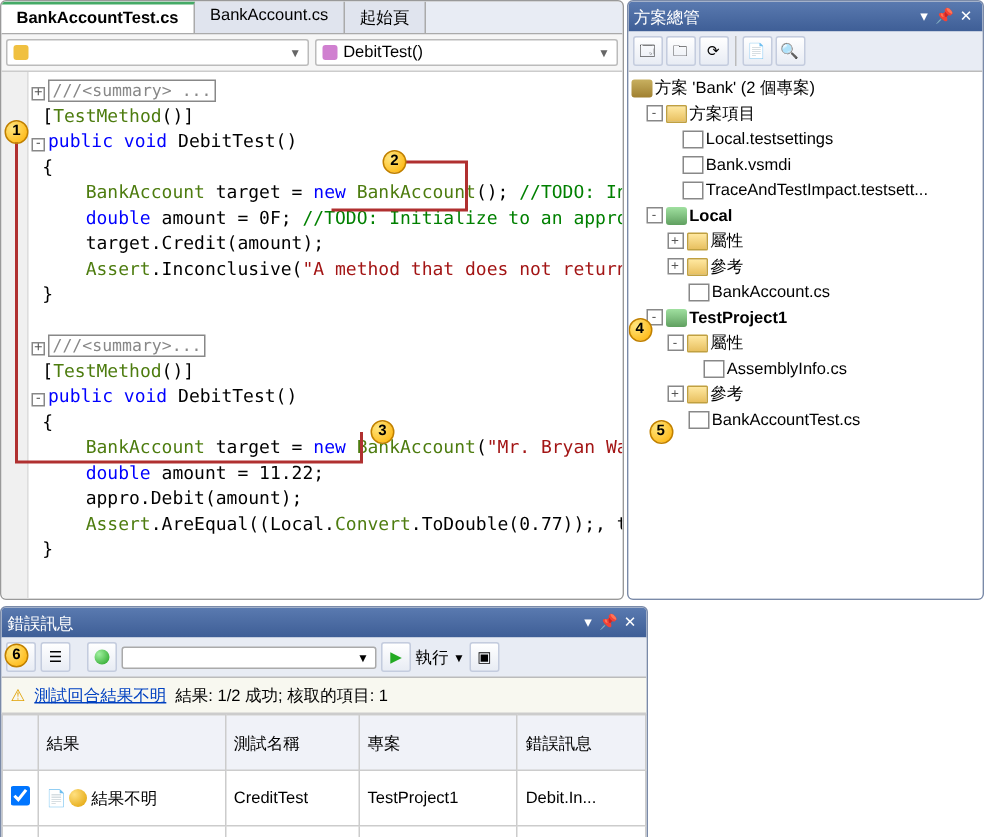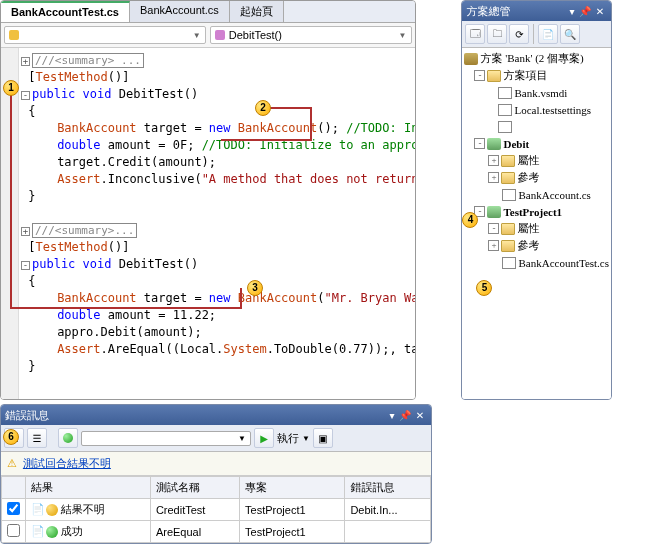--- a/index.html
+++ b/index.html
@@ -1,74 +1,74 @@
 <!DOCTYPE html>
 <html><head>
 <meta charset="utf-8">
 <style>
 * { box-sizing: border-box; margin: 0; padding: 0; }
 body { font-family: "Segoe UI", Tahoma, sans-serif; font-size: 11px; width: 656px; height: 558px; background: #fff; position: relative; }
 .layout { display: flex; width: 100%; height: 400px; }
 .left-col { width: 432px; height: 400px; display: flex; flex-direction: column; border: 1px solid #999; border-radius: 4px; overflow: hidden; }
-.right-col { width: 248px; margin-left: 2px; display: flex; flex-direction: column; align-items: center; }
+.right-col { width: 248px; margin-left: 2px; display: flex; flex-direction: column; }
 
 
 .tab-strip { display: flex; background: #e8ecf4; border-bottom: 1px solid #aaa; height: 22px; }
 .tab { padding: 3px 10px; border-right: 1px solid #aaa; background: #e0e4ee; cursor: pointer; font-size: 11px; }
 .tab.active { background: #fff; font-weight: bold; border-top: 2px solid #4a6; }
 
 
 .bc-bar { display: flex; gap: 4px; padding: 3px; background: #f6f6f6; border-bottom: 1px solid #ccc; }
 .bc { flex: 1; display: flex; align-items: center; gap: 4px; padding: 2px 4px; border: 1px solid #bbb; background: #fff; border-radius: 2px; }
 .bc .ico { display: inline-block; width: 10px; height: 10px; background: #f0c040; border-radius: 2px; }
 .bc .dd { margin-left: auto; font-size: 8px; color: #666; }
 
 
 .code-wrap { flex: 1; display: flex; background: #fff; overflow: hidden; position: relative; }
 .gutter { width: 18px; background: #f0f0f0; border-right: 1px solid #ddd; }
 .code { flex: 1; font-family: Consolas, monospace; font-size: 12px; line-height: 17px; padding: 4px 2px; white-space: pre; color: #000; overflow: hidden; }
 .code .k { color: #0000ff; }
-.code .t { color: #c2410c; }
+.code .t { color: #4d7c0f; }
 .code .s { color: #a31515; }
 .code .c { color: #008000; }
 .code .box { border: 1px solid #888; padding: 0 2px; color: #888; font-size: 11px; }
 .fold { display: inline-block; width: 9px; height: 9px; border: 1px solid #888; text-align: center; line-height: 7px; font-size: 9px; color: #555; margin-right: 2px; background:#fff; }
 
 
 .call { position: absolute; width: 16px; height: 16px; border-radius: 50%; background: radial-gradient(circle at 30% 30%, #ffe680, #ffb000); border: 1px solid #c08000; color: #000; font-size: 10px; font-weight: bold; text-align: center; line-height: 14px; z-index: 10; }
 svg.wires { position: absolute; pointer-events: none; z-index: 5; }
 
 
 .pane-head { height: 20px; background: linear-gradient(#5a7ab0,#3e5e96); color: #fff; display: flex; align-items: center; padding: 0 4px; font-size: 11px; }
 .pane-head .sp { flex:1; }
 .pane-head .btn { width: 14px; text-align: center; cursor: pointer; font-size: 10px; }
 
 
 .sol { border: 1px solid #7a8aa8; border-radius: 4px; overflow: hidden; height: 400px; display: flex; flex-direction: column; }
 .tool-row { display: flex; gap: 2px; padding: 3px; background: #e8ecf4; border-bottom: 1px solid #bbb; }
 .tbtn { width: 20px; height: 20px; border: 1px solid #c4ccde; background: linear-gradient(#fff,#e8ecf4); border-radius: 2px; display: flex; align-items: center; justify-content: center; font-size: 10px; cursor: pointer; }
 .tree { flex: 1; overflow: auto; padding: 2px; background: #fff; font-size: 11px; }
-.node { display: flex; align-items: center; gap: 2px; height: 17px; padding-left: 2px; font-family: Liberation Serif, serif; }
+.node { display: flex; align-items: center; gap: 2px; height: 17px; padding-left: 2px; }
 .tw { width: 11px; height: 11px; border: 1px solid #888; text-align: center; line-height: 9px; font-size: 9px; color: #555; cursor: pointer; background:#fff; }
 .ic { width: 14px; height: 12px; display: inline-block; }
 .ic-sol { background: linear-gradient(#c8b060,#a08030); border-radius: 2px; }
 .ic-fold { background: linear-gradient(#ffe8a0,#e8c060); border-radius: 1px; border: 1px solid #c0a040; }
 .ic-file { background: #fff; border: 1px solid #888; position: relative; }
 .ic-proj { background: linear-gradient(#a0e0a0,#60a060); border-radius: 2px; }
 .bold { font-weight: bold; }
 
 
 .test-pane { margin-top: 4px; width: 432px; border: 1px solid #7a8aa8; border-radius: 4px; overflow: hidden; }
 .test-tools { display: flex; align-items: center; gap: 3px; padding: 3px; background: #e8ecf4; border-bottom: 1px solid #bbb; }
 .combo { display: flex; align-items: center; padding: 2px 4px; border: 1px solid #aaa; background: #fff; border-radius: 2px; width: 170px; font-size: 11px; }
 .combo .dd { margin-left: auto; font-size: 8px; }
 .warnrow { display: flex; align-items: center; gap: 6px; padding: 4px 6px; background: #f8f8f0; border-bottom: 1px solid #ccc; font-size: 11px; }
 .warnrow a { color: #0040c0; text-decoration: underline; }
 table.tr { width: 100%; border-collapse: collapse; font-size: 11px; }
-table.tr th, table.tr td { border: 1px solid #ccc; padding: 3px 5px; text-align: left; height: 22px; }
+table.tr th, table.tr td { border: 1px solid #ccc; padding: 3px 5px; text-align: left; height: 37px; }
 table.tr th { background: #f0f2f8; font-weight: normal; }
 .stat-ic { display: inline-flex; gap: 1px; align-items: center; }
 .circ { width: 12px; height: 12px; border-radius: 50%; display: inline-block; }
 .ok { background: radial-gradient(circle at 30% 30%, #a0f0a0, #20a020); }
 .wn { background: radial-gradient(circle at 30% 30%, #ffe080, #e0a000); }
 </style>
 </head>
 <body>
 
 <div class="layout">
@@ -108,21 +108,21 @@
      <span class="t">Assert</span><span>.Inconclusive(</span><span class="s">"A method that does not return...</span>
  <span>}</span>
 
 <span class="fold">+</span><span class="box">///&lt;summary&gt;...</span>
  [<span class="t">TestMethod</span>()]
 <span class="fold">-</span><span class="k">public void</span><span> DebitTest()</span>
  <span>{</span>
      <span class="t">BankAccount</span><span> target = </span><span class="k">new</span><span class="t"> BankAccount</span><span>(</span><span class="s">"Mr. Bryan Wal...</span>
      <span class="k">double</span><span> amount = 11.22;</span>
      <span>appro.Debit(amount);</span>
-     <span class="t">Assert</span><span>.AreEqual((Local.</span><span class="t">System</span><span>.ToDouble(0.77));, targ...</span>
+     <span class="t">Assert</span><span>.AreEqual((Local.</span><span class="t">Convert</span><span>.ToDouble(0.77));, targ...</span>
  <span>}</span></div>
     </div>
   </div>
 
   <div class="right-col">
     <div class="sol">
       <div class="pane-head">
         <span>方案總管</span>
         <span class="sp"></span>
         <span class="btn">▾</span>
@@ -144,33 +144,34 @@
             <span class="ic ic-sol"></span>
             <span>方案 'Bank' (2 個專案)</span>
           </div>
         <div class="node" style="padding-left:10px">
             <span class="tw">-</span>
             <span class="ic ic-fold"></span>
             <span>方案項目</span>
           </div>
         <div class="node" style="padding-left:34px">
             <span class="ic ic-file"></span>
+            <span>Local.testsettings</span>
+          </div>
+        <div class="node" style="padding-left:34px">
+            <span class="ic ic-file"></span>
             <span>Bank.vsmdi</span>
           </div>
         <div class="node" style="padding-left:34px">
             <span class="ic ic-file"></span>
-            <span>Local.testsettings</span>
-          </div>
-        <div class="node" style="padding-left:34px">
-            <span class="ic ic-file"></span>
+            <span>TraceAndTestImpact.testsett...</span>
           </div>
         <div class="node" style="padding-left:10px">
             <span class="tw">-</span>
             <span class="ic ic-proj"></span>
-            <span class="bold">Debit</span>
+            <span class="bold">Local</span>
           </div>
         <div class="node" style="padding-left:24px">
             <span class="tw">+</span>
             <span class="ic ic-fold"></span>
             <span>屬性</span>
           </div>
         <div class="node" style="padding-left:24px">
             <span class="tw">+</span>
             <span class="ic ic-fold"></span>
             <span>參考</span>
@@ -181,20 +182,24 @@
           </div>
         <div class="node" style="padding-left:10px">
             <span class="tw">-</span>
             <span class="ic ic-proj"></span>
             <span class="bold">TestProject1</span>
           </div>
         <div class="node" style="padding-left:24px">
             <span class="tw">-</span>
             <span class="ic ic-fold"></span>
             <span>屬性</span>
+          </div>
+        <div class="node" style="padding-left:48px">
+            <span class="ic ic-file"></span>
+            <span>AssemblyInfo.cs</span>
           </div>
         <div class="node" style="padding-left:24px">
             <span class="tw">+</span>
             <span class="ic ic-fold"></span>
             <span>參考</span>
           </div>
         <div class="node" style="padding-left:38px">
             <span class="ic ic-file"></span>
             <span>BankAccountTest.cs</span>
           </div>
@@ -223,20 +228,21 @@
       <span class="dd">▼</span>
     </div>
     <div class="tbtn" style="color:#2a2">▶</div>
     <span>執行</span>
     <span style="font-size:8px">▼</span>
     <div class="tbtn">▣</div>
   </div>
   <div class="warnrow">
     <span style="color:#e0a000">⚠</span>
     <a href="#">測試回合結果不明</a>
+    <span>結果: 1/2 成功; 核取的項目: 1</span>
   </div>
   <table class="tr">
     <thead>
         <tr>
       <th style="width:22px"></th>
       <th>結果</th>
       <th>測試名稱</th>
       <th>專案</th>
       <th>錯誤訊息</th>
     </tr>

